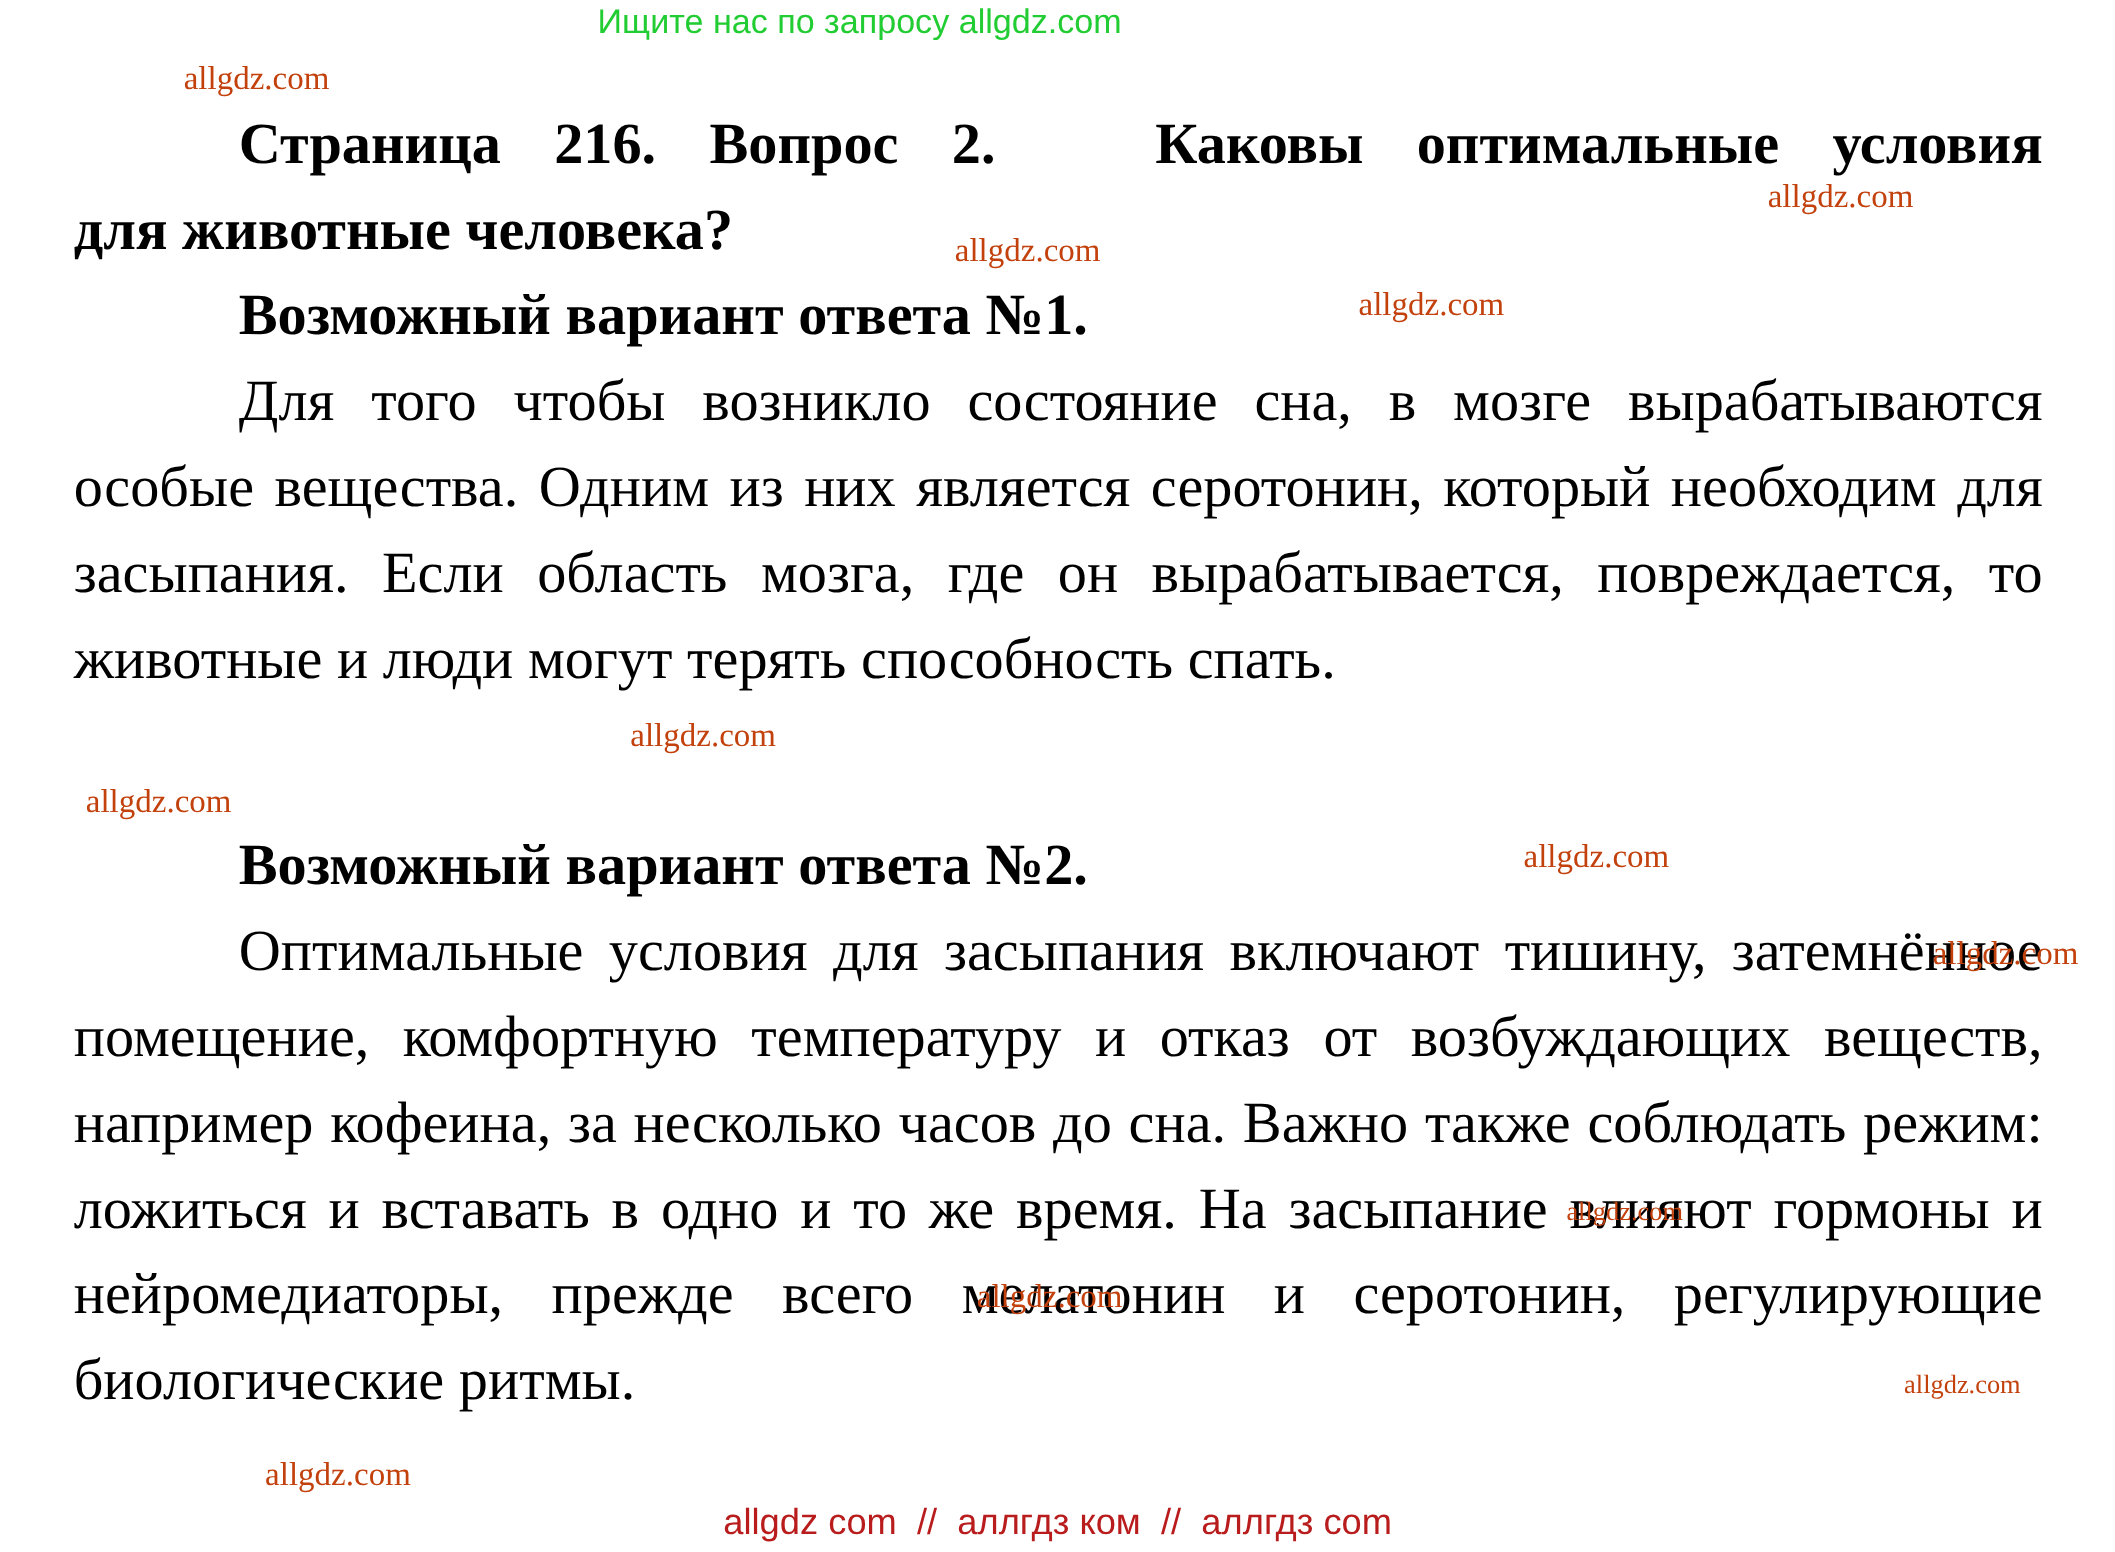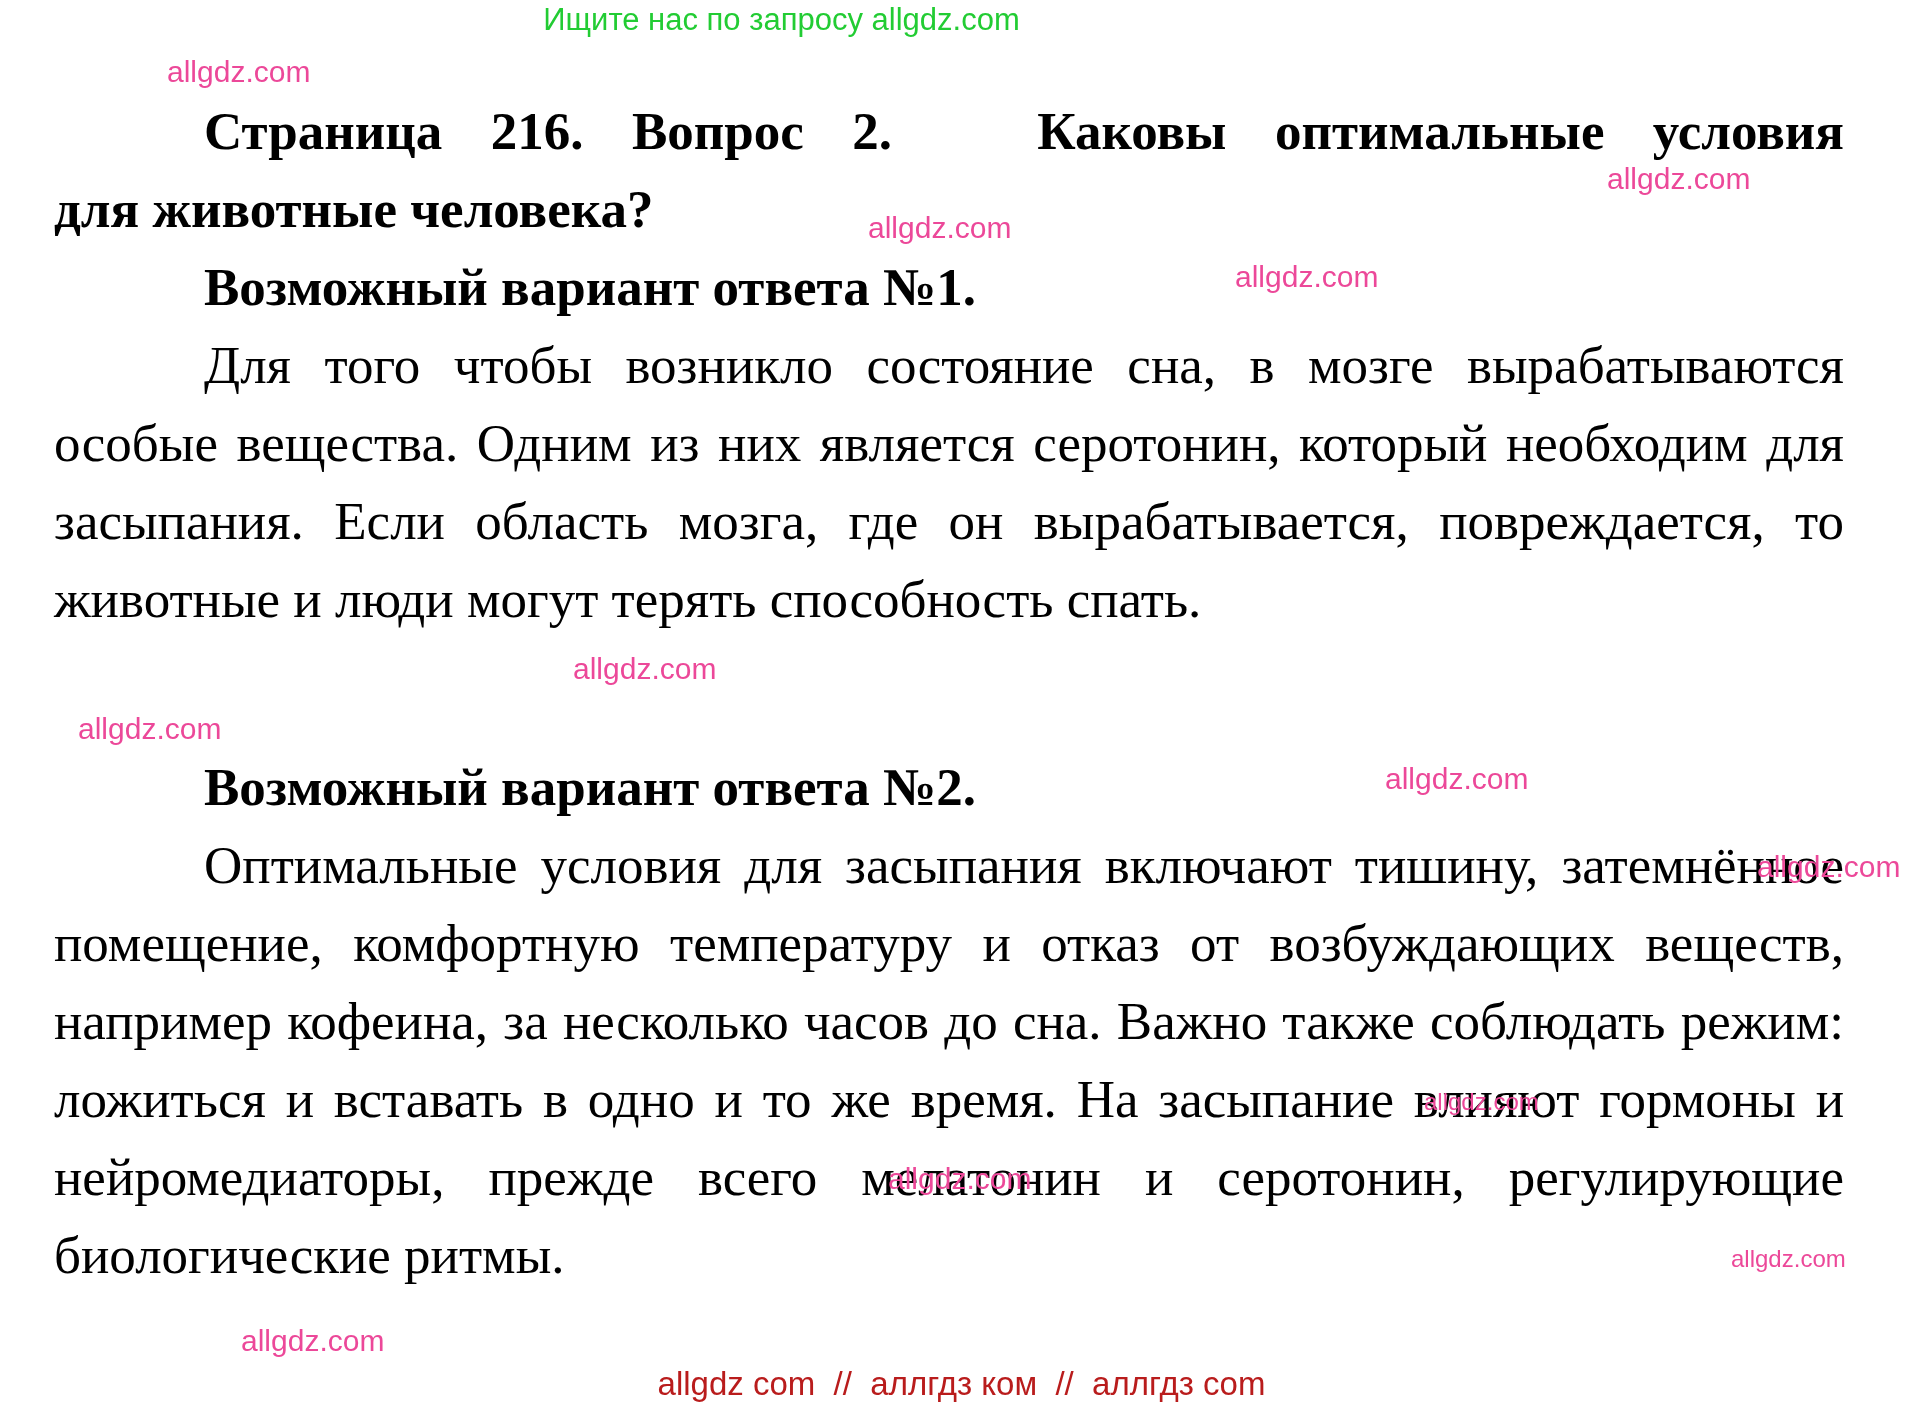--- a/index.html
+++ b/index.html
@@ -3,31 +3,31 @@
 <meta charset="utf-8">
 <style>
   html, body { margin:0; padding:0; background:#ffffff; }
   body { width:1923px; height:1411px; position:relative; overflow:hidden; }
   .top-banner {
     position:absolute; left:0; top:0; width:1563px; text-align:center;
     font-family:"Liberation Sans", sans-serif; font-size:31px; color:#22cc33;
     line-height:40px;
   }
   .doc {
-    position:absolute; left:54px; top:92px; width:1790px;
+    position:absolute; left:67px; top:92px; width:1790px;
     font-family:"Liberation Serif", serif; color:#000;
     font-size:53px; line-height:78px;
   }
   .doc p { margin:0; text-align:justify; text-align-last:left; }
   .indent { text-indent:150px; }
   .bold { font-weight:bold; }
   .heading { padding-left:150px; font-weight:bold; }
   .gap { height:110px; }
   .wm {
-    position:absolute; font-family:Liberation Sans, sans-serif; color:#ec4899;
+    position:absolute; font-family:Liberation Serif, serif; color:#c2410c;
     font-size:30px; line-height:34px; white-space:nowrap;
   }
   .wm.small { font-size:24px; line-height:28px; }
   .bottom-banner {
     position:absolute; left:0; top:1386px; width:1923px; text-align:center;
     font-family:"Liberation Sans", sans-serif; font-size:33px; color:#b91c1c;
     line-height:36px; transform:translateY(-20px);
   }
 </style>
 </head>

